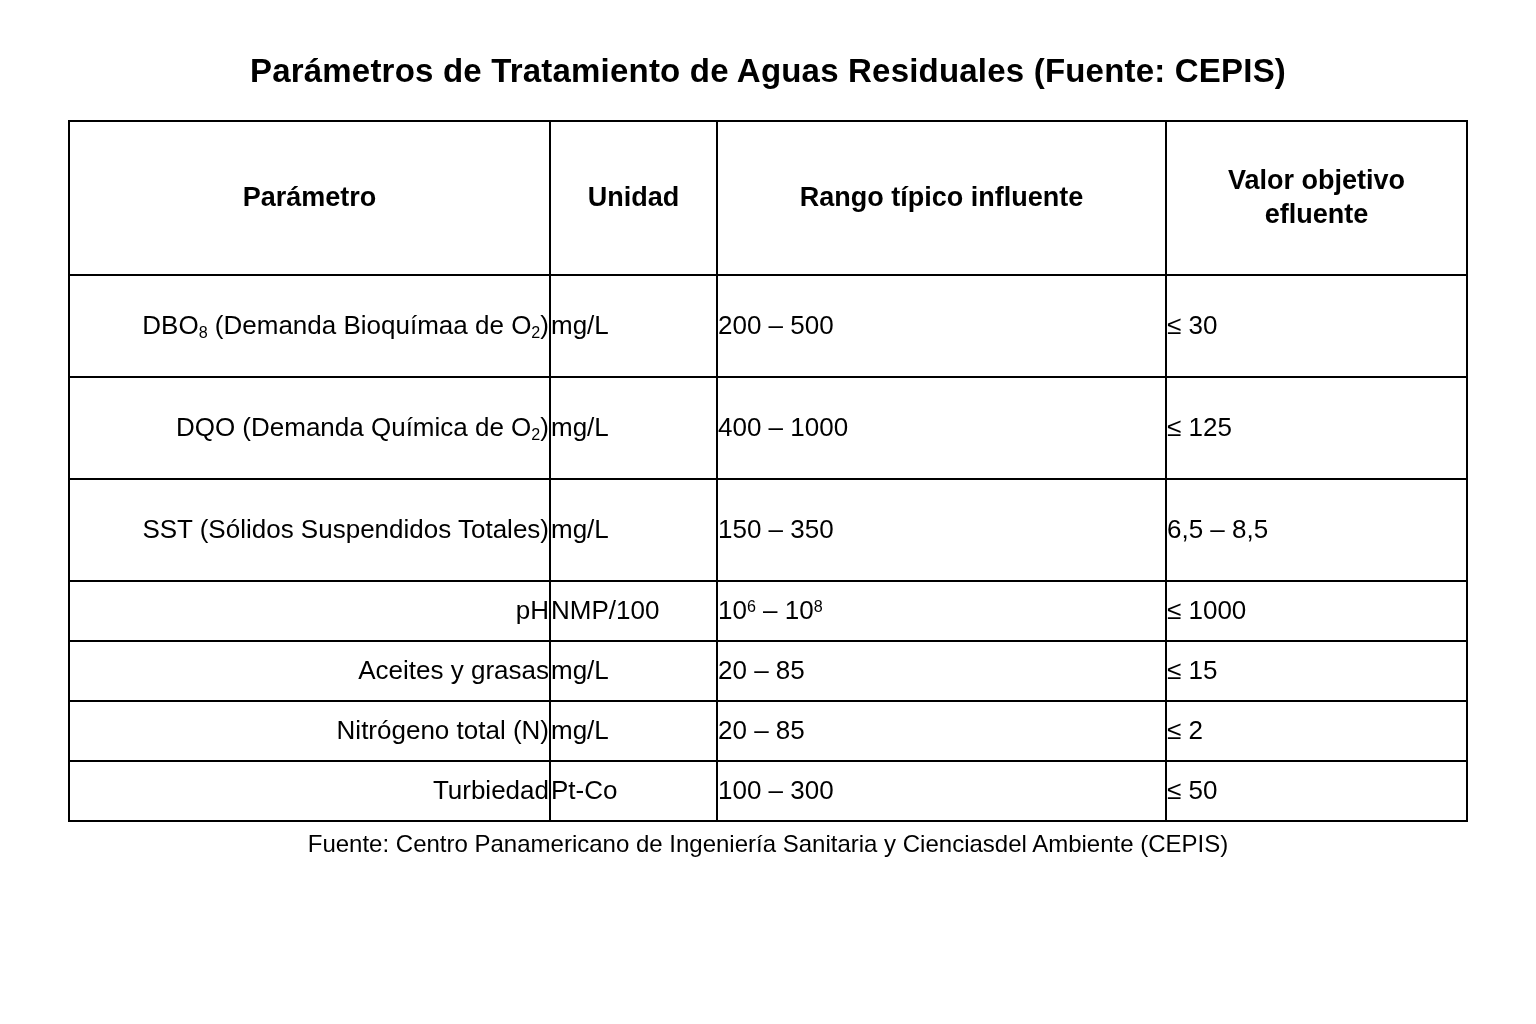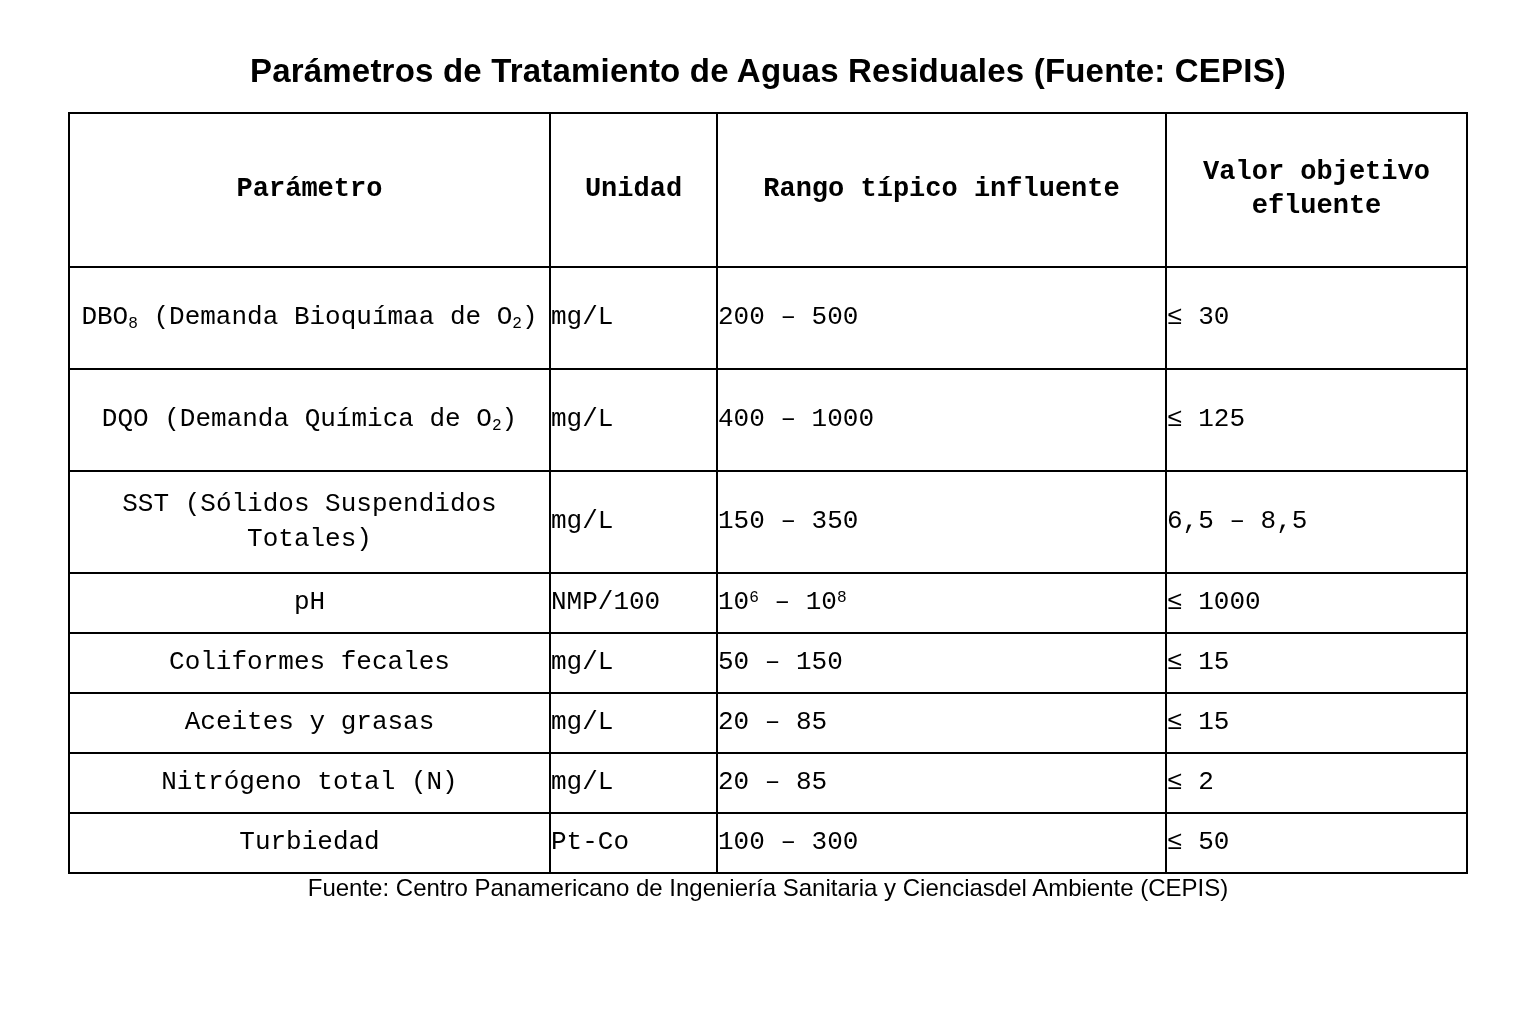--- a/index.html
+++ b/index.html
@@ -26,23 +26,22 @@
     text-align: center;
     font-size: 33px;
     font-weight: bold;
     letter-spacing: 0.2px;
     margin: 12px 0 22px 0;
     white-space: nowrap;
   }
   table.data {
     border-collapse: collapse;
     width: 1398px;
-    margin: 0 auto;
+    margin: 8px auto;
     table-layout: fixed;
-    font-family: Liberation Mono, monospace;
   }
   table.data th,
   table.data td {
     border: 2px solid #000000;
     padding: 0;
     vertical-align: middle;
   }
   
   col.c-param   { width: 481px; }
   col.c-unidad  { width: 167px; }
@@ -56,21 +55,21 @@
     height: 140px;
     line-height: 1.25;
     padding: 6px 10px;
   }
   table.data tbody td {
     font-size: 26px;
     font-weight: normal;
     line-height: 1.35;
   }
   td.param {
-    text-align: center;
+    text-align: right;
     padding: 10px 6px 10px 20px;
   }
   td.center {
     text-align: left;
     padding: 10px 6px;
   }
   tr.tall td { height: 100px; }
   tr.short td { height: 58px; }
 
   sub {
@@ -130,26 +129,20 @@
           <td class="center"><span class="nowrap">150 – 350</span></td>
           <td class="center"><span class="nowrap">6,5 – 8,5</span></td>
         </tr>
         <tr class="short">
           <td class="param">pH</td>
           <td class="center">NMP/100</td>
           <td class="center">10<sup>6</sup> – 10<sup>8</sup></td>
           <td class="center"><span class="nowrap">≤ 1000</span></td>
         </tr>
         <tr class="short">
-          <td class="param">Coliformes fecales</td>
-          <td class="center">mg/L</td>
-          <td class="center"><span class="nowrap">50 – 150</span></td>
-          <td class="center"><span class="nowrap">≤ 15</span></td>
-        </tr>
-        <tr class="short">
           <td class="param">Aceites y grasas</td>
           <td class="center">mg/L</td>
           <td class="center"><span class="nowrap">20 – 85</span></td>
           <td class="center"><span class="nowrap">≤ 15</span></td>
         </tr>
         <tr class="short">
           <td class="param">Nitrógeno total (N)</td>
           <td class="center">mg/L</td>
           <td class="center"><span class="nowrap">20 – 85</span></td>
           <td class="center"><span class="nowrap">≤ 2</span></td>

